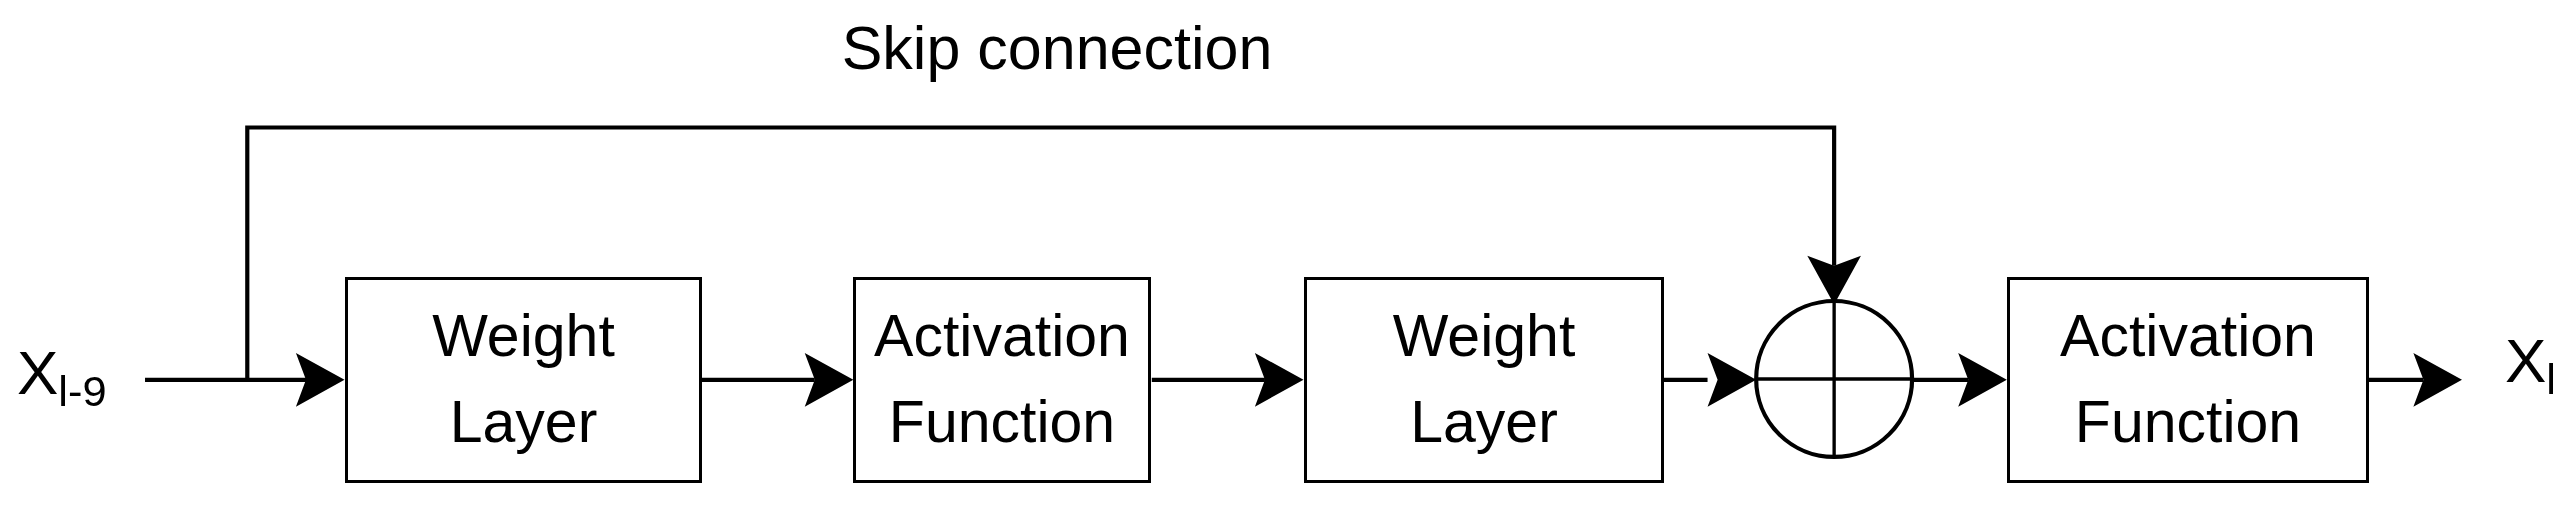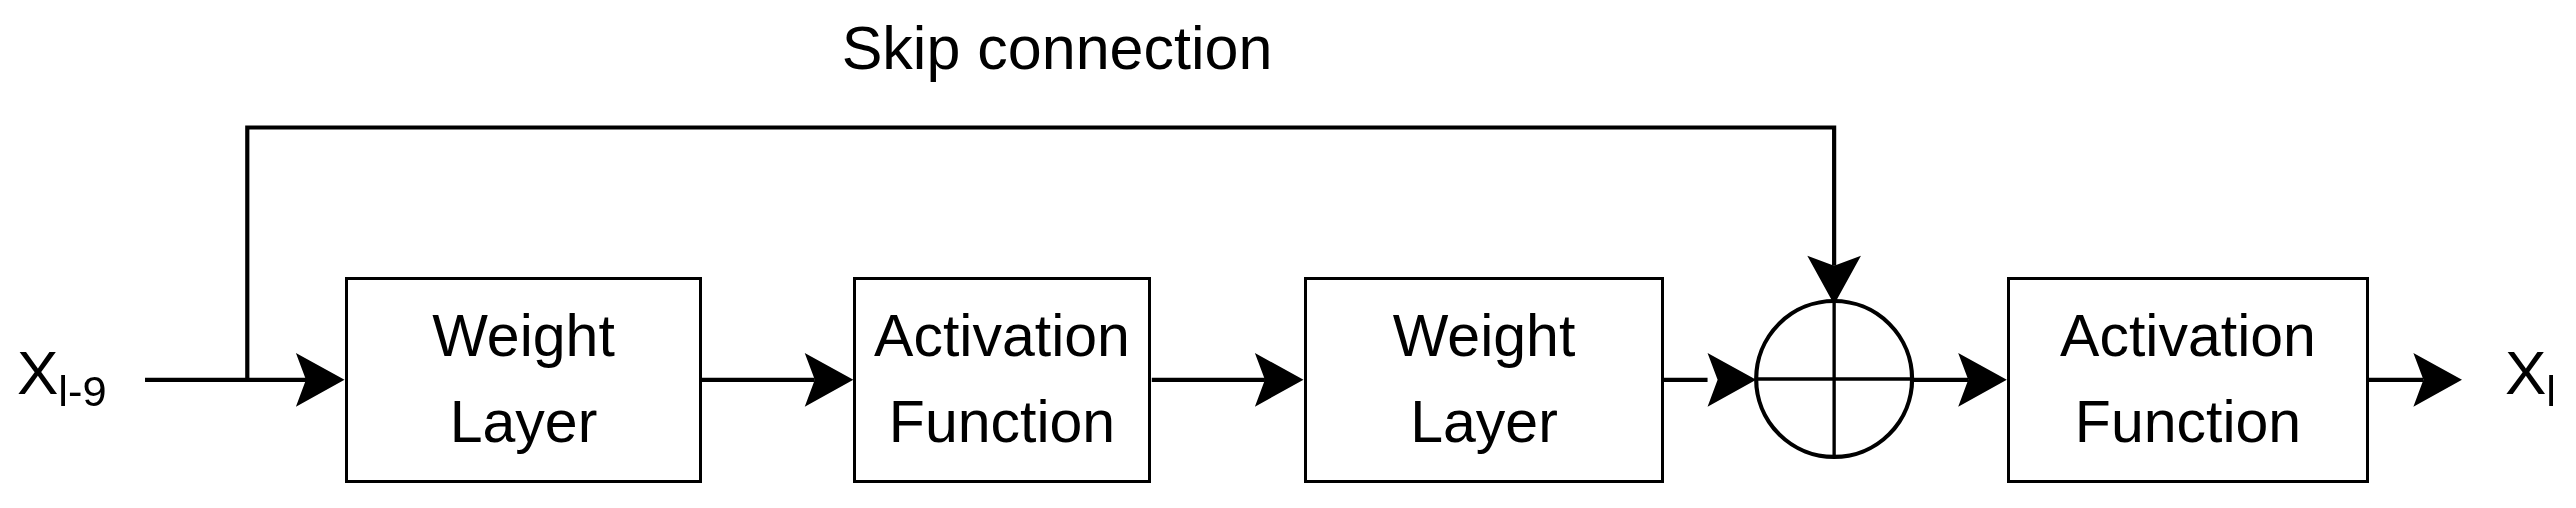--- a/index.html
+++ b/index.html
@@ -100,16 +100,16 @@
   <div class="node" style="left:1304px;top:277px;width:360px;height:206px;">
     <span>Weight</span>
     <span>Layer</span>
   </div>
 
   <div class="node" style="left:2007px;top:277px;width:362px;height:206px;">
     <span>Activation</span>
     <span>Function</span>
   </div>
 
-  <div class="xlabel" style="left:2505px;top:342px;"><span>X</span><span class="sub">l</span></div>
+  <div class="xlabel" style="left:2505px;top:330px;"><span>X</span><span class="sub">l</span></div>
 
 </div>
 
 
 </body></html>

